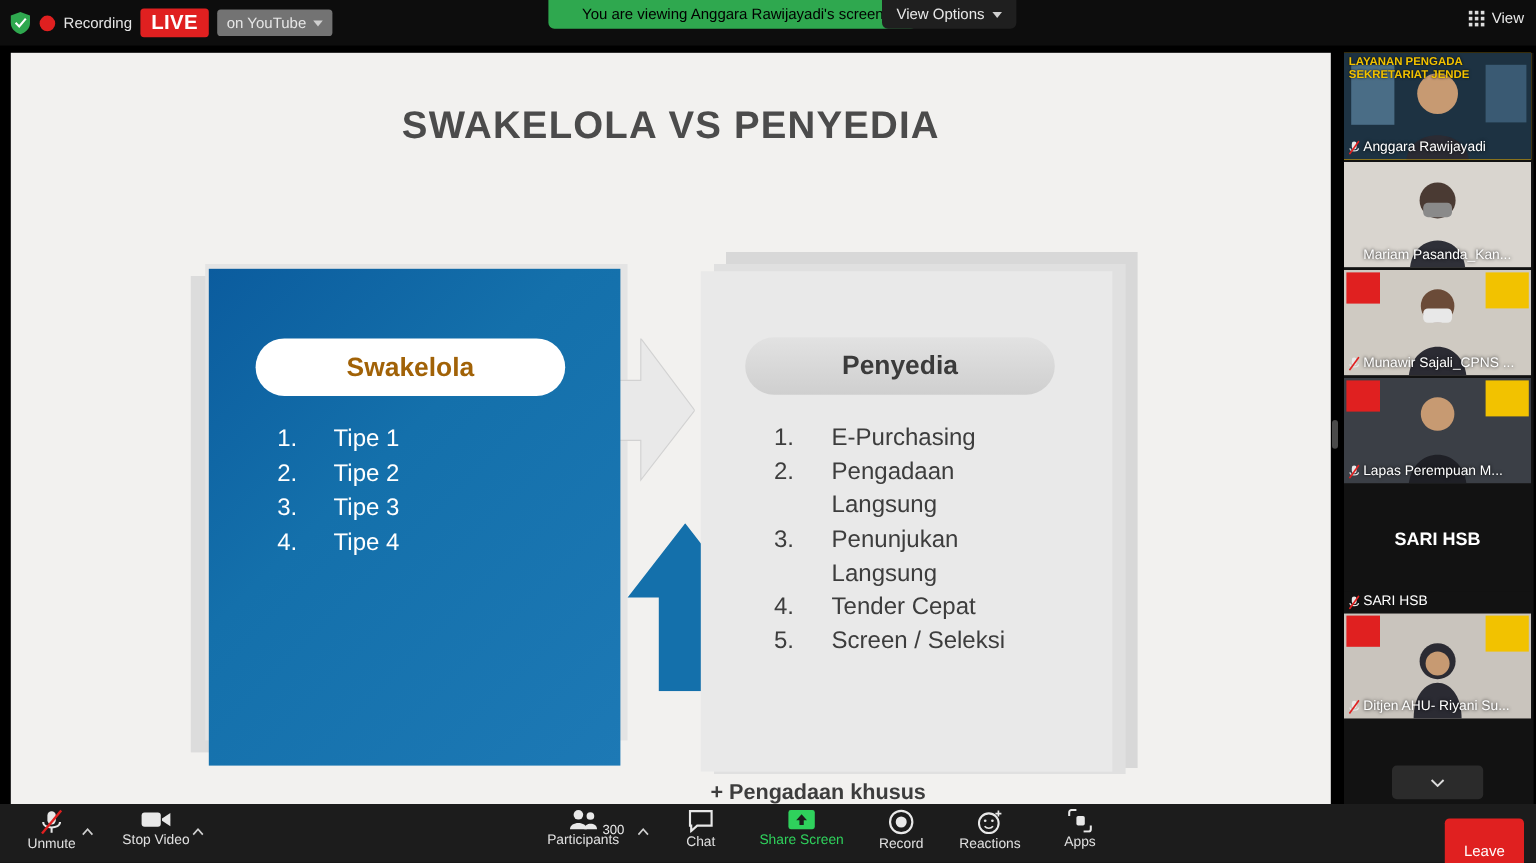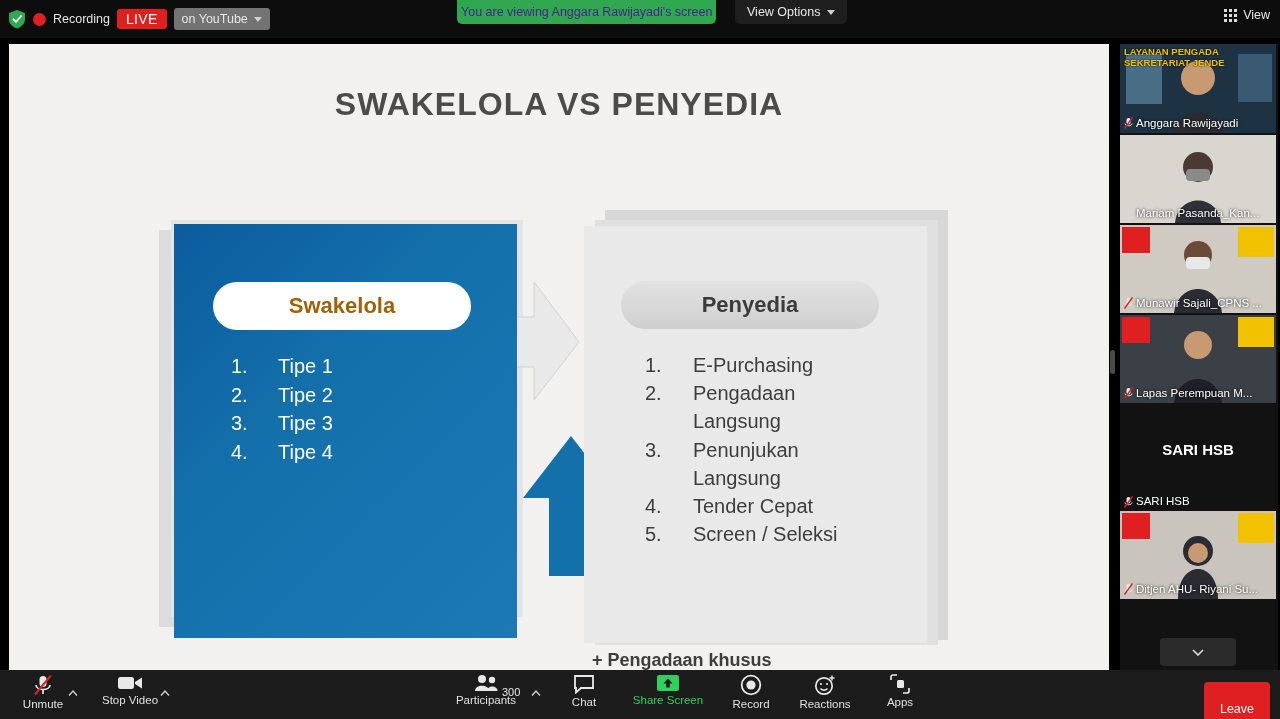--- a/index.html
+++ b/index.html
@@ -20,35 +20,35 @@
   .shield {
     width: 18px; height: 20px; position: relative;
   }
   .shield svg { display:block; }
   .rec-dot {
     width: 13px; height: 13px; border-radius: 50%;
     background: #e02020; display: inline-block;
   }
   .rec-label { font-size: 12.5px; color: #e6e6e6; }
   .live-badge {
-    background: #e02020; color: #fff; font-size: 14px; font-weight: normal;
+    background: #e02020; color: #fff; font-size: 17px; font-weight: bold;
     padding: 2px 9px; border-radius: 3px; letter-spacing: .3px;
   }
   .on-youtube {
     background: #737373; color: #e6e6e6; font-size: 12.5px;
     padding: 4px 8px; border-radius: 3px; display: flex; align-items: center; gap: 6px;
   }
   .caret-down {
     width: 0; height: 0; border-left: 4px solid transparent;
     border-right: 4px solid transparent; border-top: 5px solid #cfcfcf;
   }
   .sharing-pill {
     position: absolute; left: 457px; top: 0px;
-    background: #2fa84f; color: #4c1d95; font-size: 12.5px;
-    padding: 5px 4px; border-radius: 0 0 5px 5px;
+    background: #2fa84f; color: #000000; font-size: 12.5px;
+    padding: 5px 28px; border-radius: 0 0 5px 5px;
   }
   .view-options {
     position: absolute; left: 735px; top: 0px;
     background: #1f1f1f; color: #e8e8e8; font-size: 12.5px;
     padding: 5px 12px; border-radius: 0 0 5px 5px;
     display: flex; align-items: center; gap: 7px;
   }
   .view-btn {
     position: absolute; right: 10px; top: 8px;
     display: flex; align-items: center; gap: 6px;

